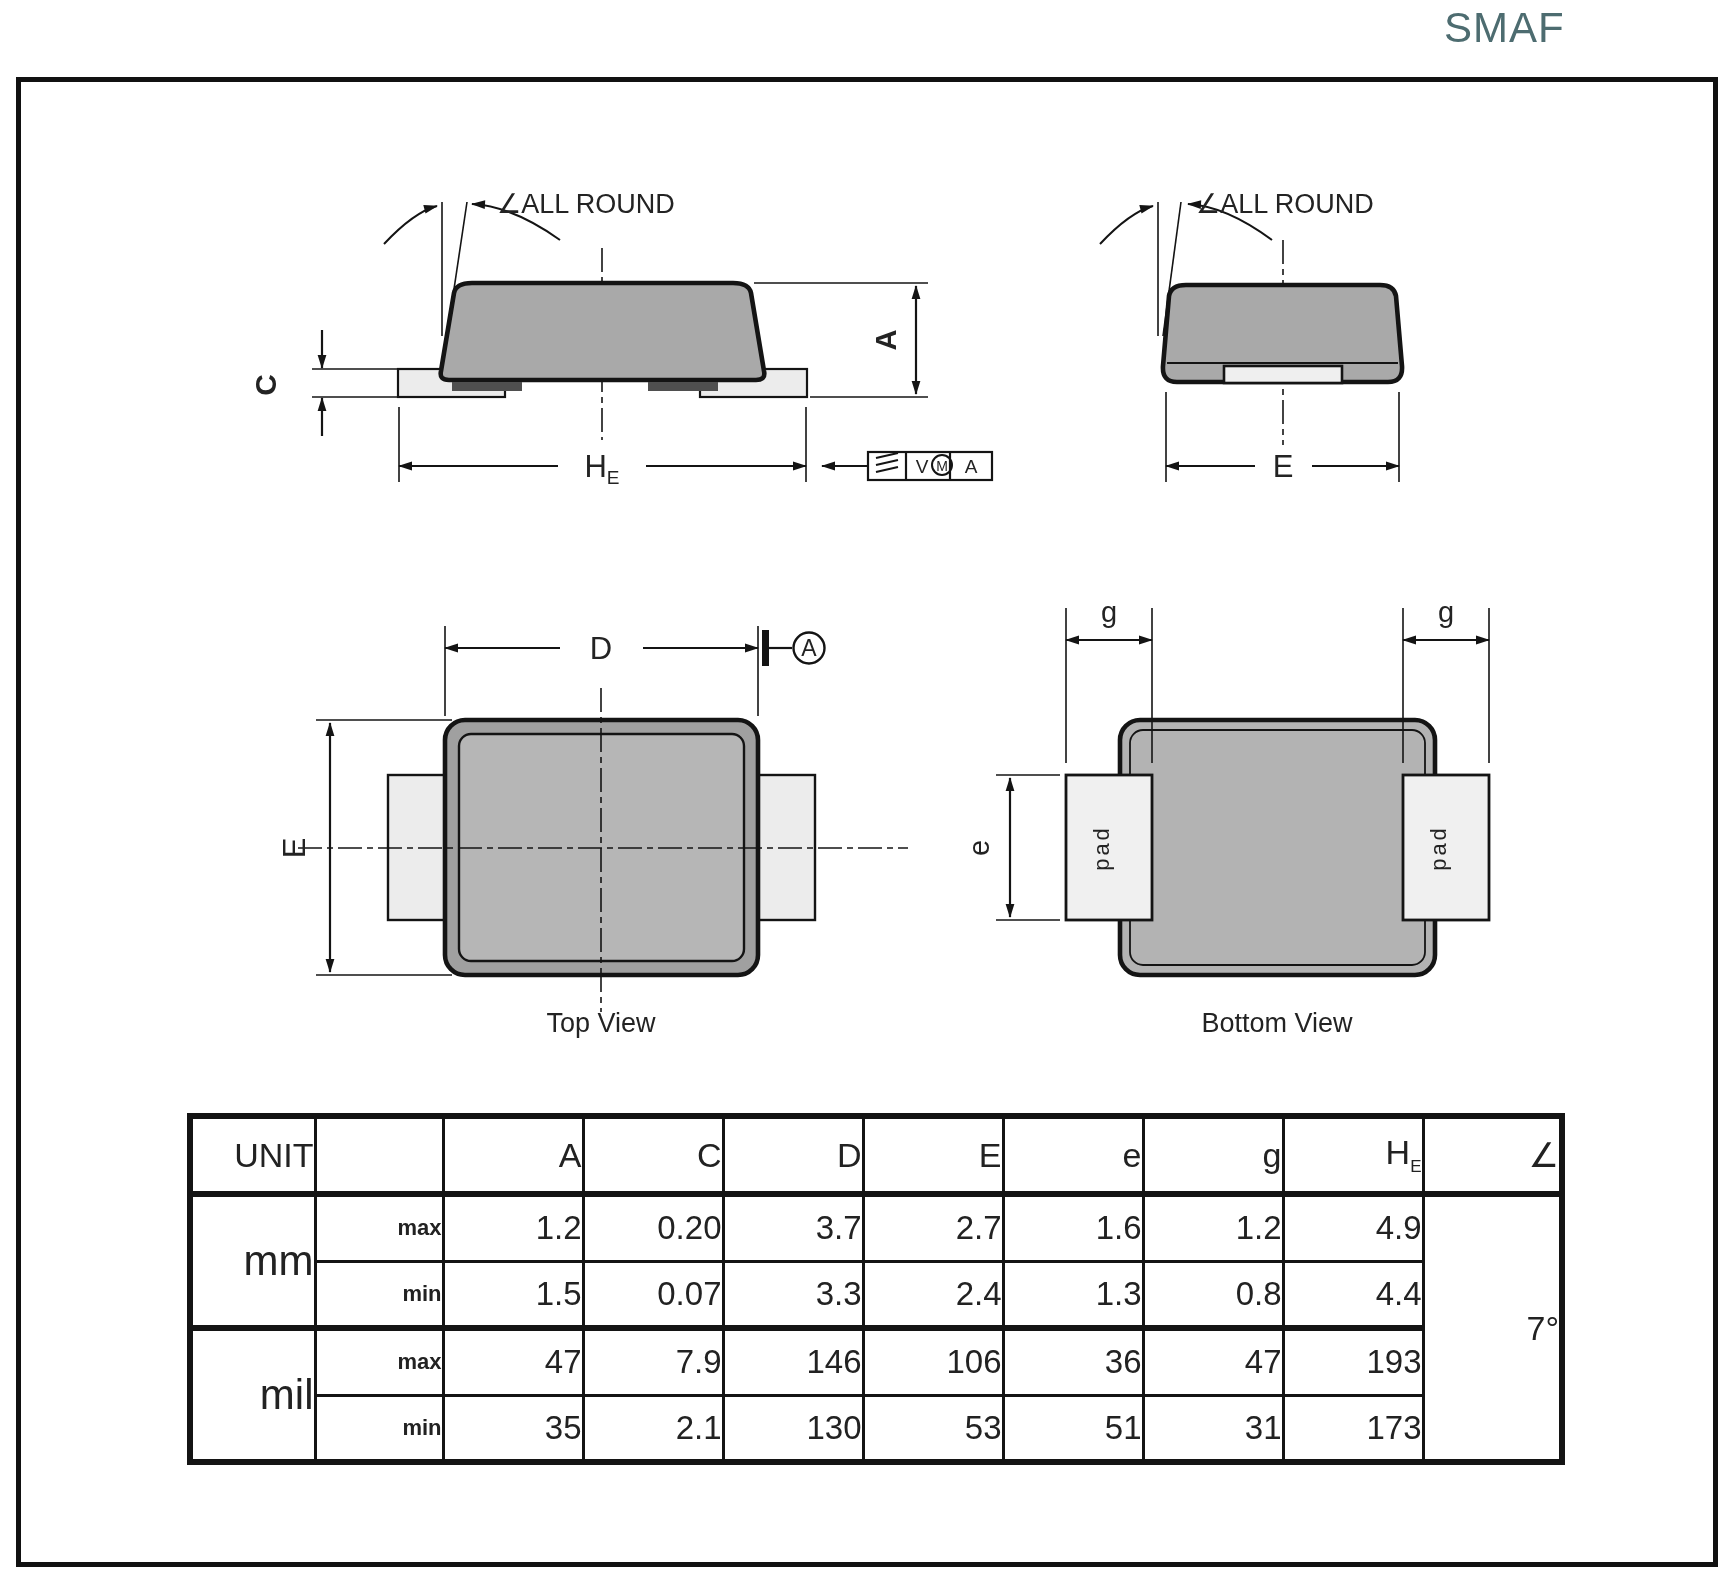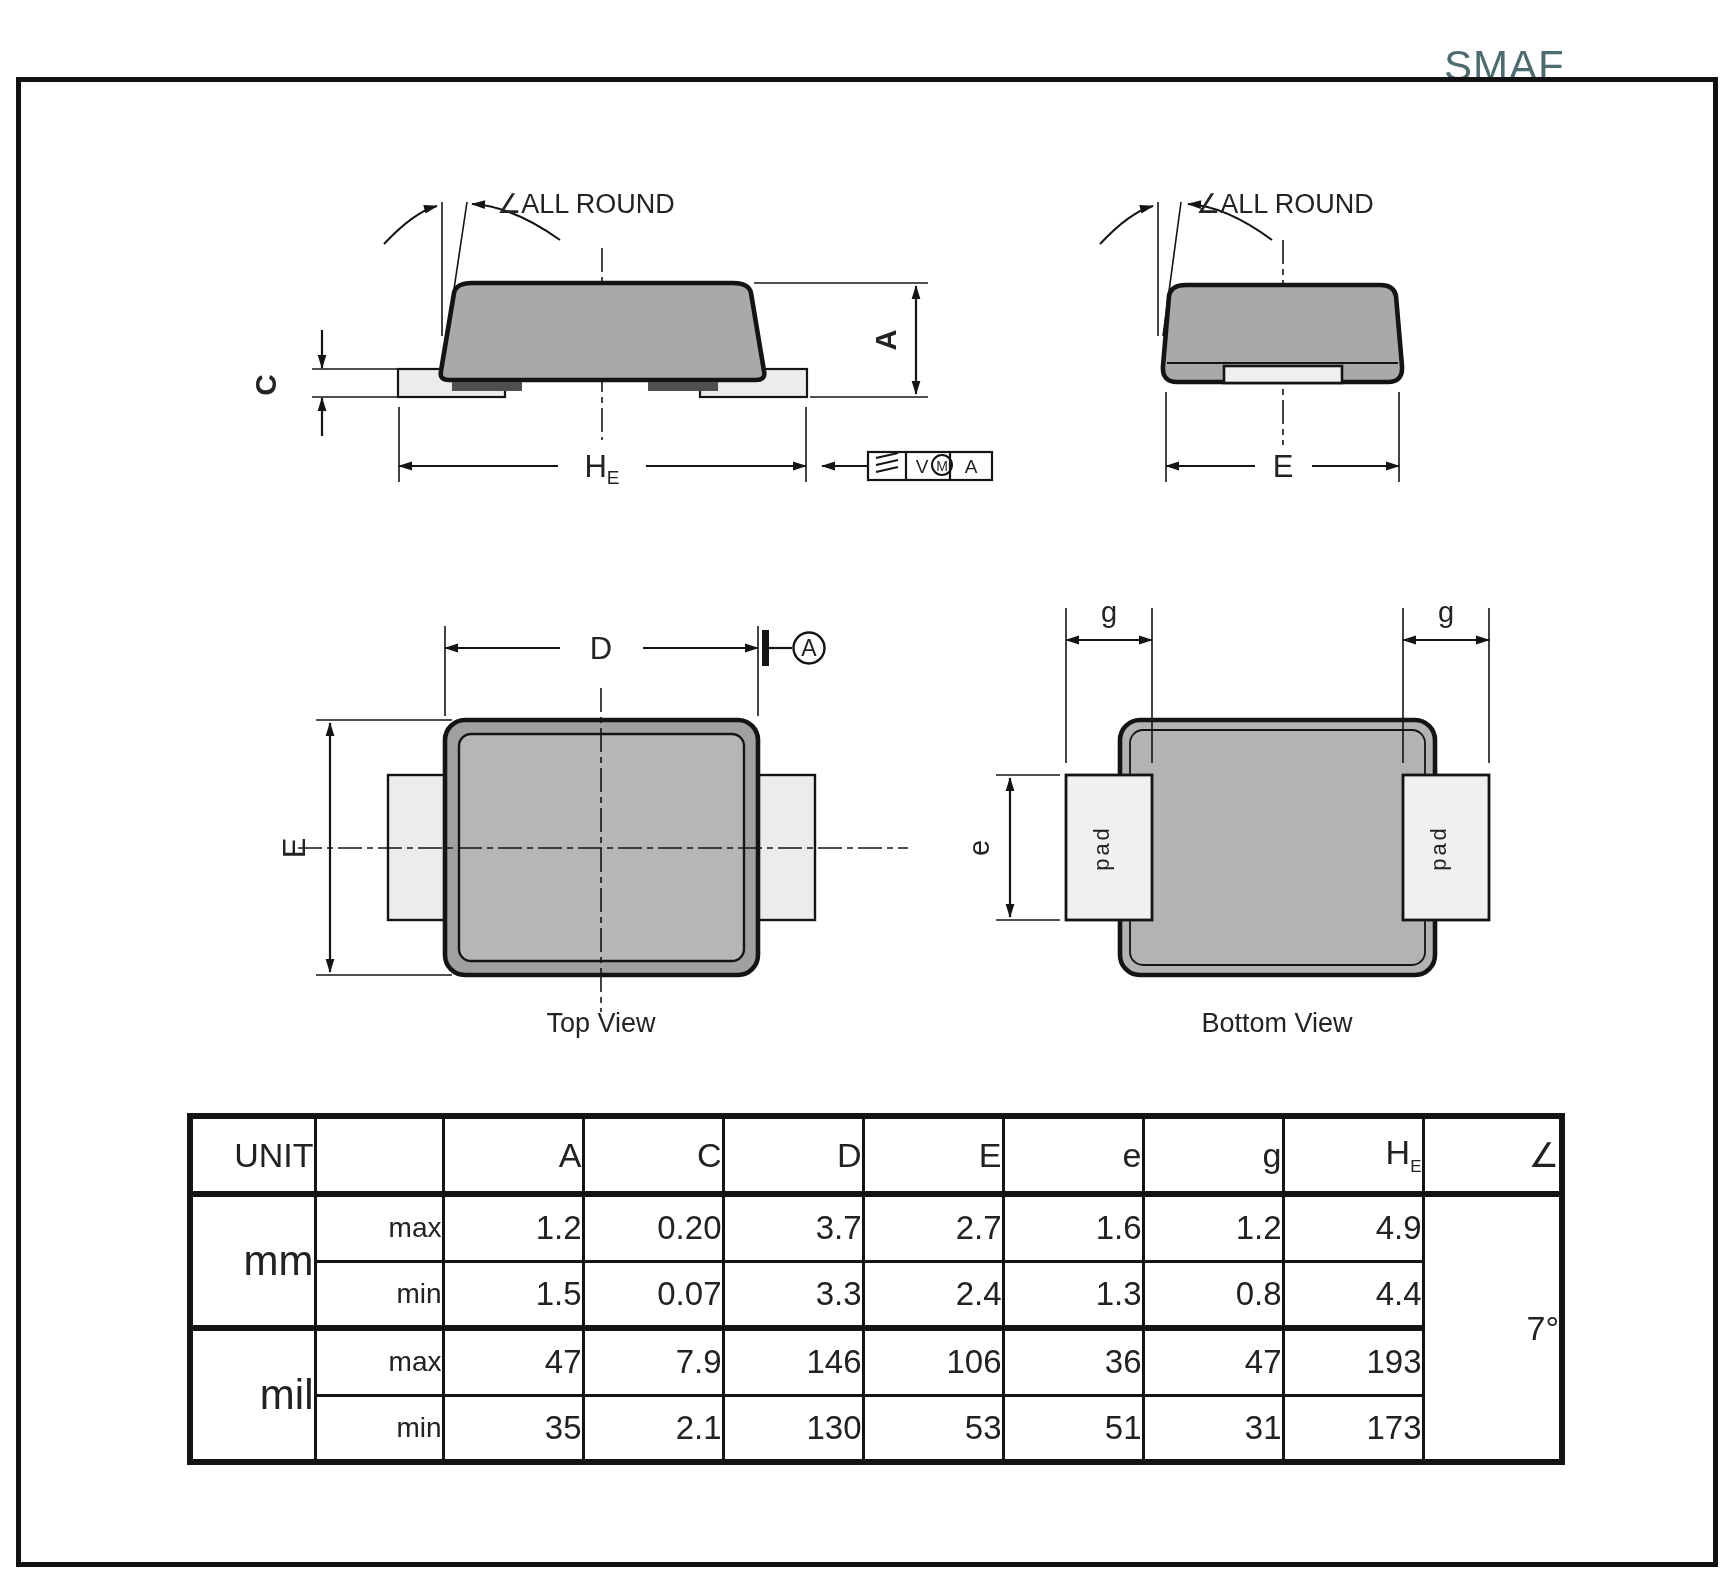--- a/index.html
+++ b/index.html
@@ -1,28 +1,28 @@
 <!DOCTYPE html>
 <html><head>
 <meta charset="utf-8">
 <style>
   html,body{margin:0;padding:0;background:#ffffff;}
   body{width:1732px;height:1581px;position:relative;font-family:"Liberation Sans",sans-serif;color:#222;}
-  .page-title{position:absolute;left:1444px;top:4px;font-size:42px;letter-spacing:1px;color:#4d6c70;font-weight:500;margin-top:38px;}
+  .page-title{position:absolute;left:1444px;top:4px;font-size:42px;letter-spacing:1px;color:#4d6c70;font-weight:500;}
   .frame{position:absolute;left:16px;top:77px;width:1702px;height:1490px;border:5px solid #111;box-sizing:border-box;}
   svg.drawing{position:absolute;left:0;top:0;}
   svg text{fill:#232323;}
   
   table.dim{border-collapse:collapse;table-layout:fixed;position:absolute;left:187px;top:1113px;width:1372px;border:6px solid #141414;}
   table.dim td{border:3px solid #141414;text-align:right;vertical-align:middle;font-size:33px;color:#222;padding:0;}
   table.dim tr.hdr td{border-bottom:6px solid #141414;height:72px;font-size:34px;}
   table.dim tr{height:67px;}
   table.dim tr.sep td{border-top:6px solid #141414;}
   table.dim td.unit-hdr{font-size:32px;}
-  table.dim td.limit{font-size:28px;}
+  table.dim td.limit{font-size:22px;font-weight:bold;}
   table.dim td.rowlabel{font-size:42px;}
   table.dim td.he-hdr{font-size:27px;}
   table.dim td.he-hdr sub{font-size:17px;}
   table.dim td.angle-hdr{font-size:27px;}
   table.dim td.angle-val{font-size:34px;}
 </style>
 </head>
 <body>
 
 <div class="page-title">SMAF</div>

